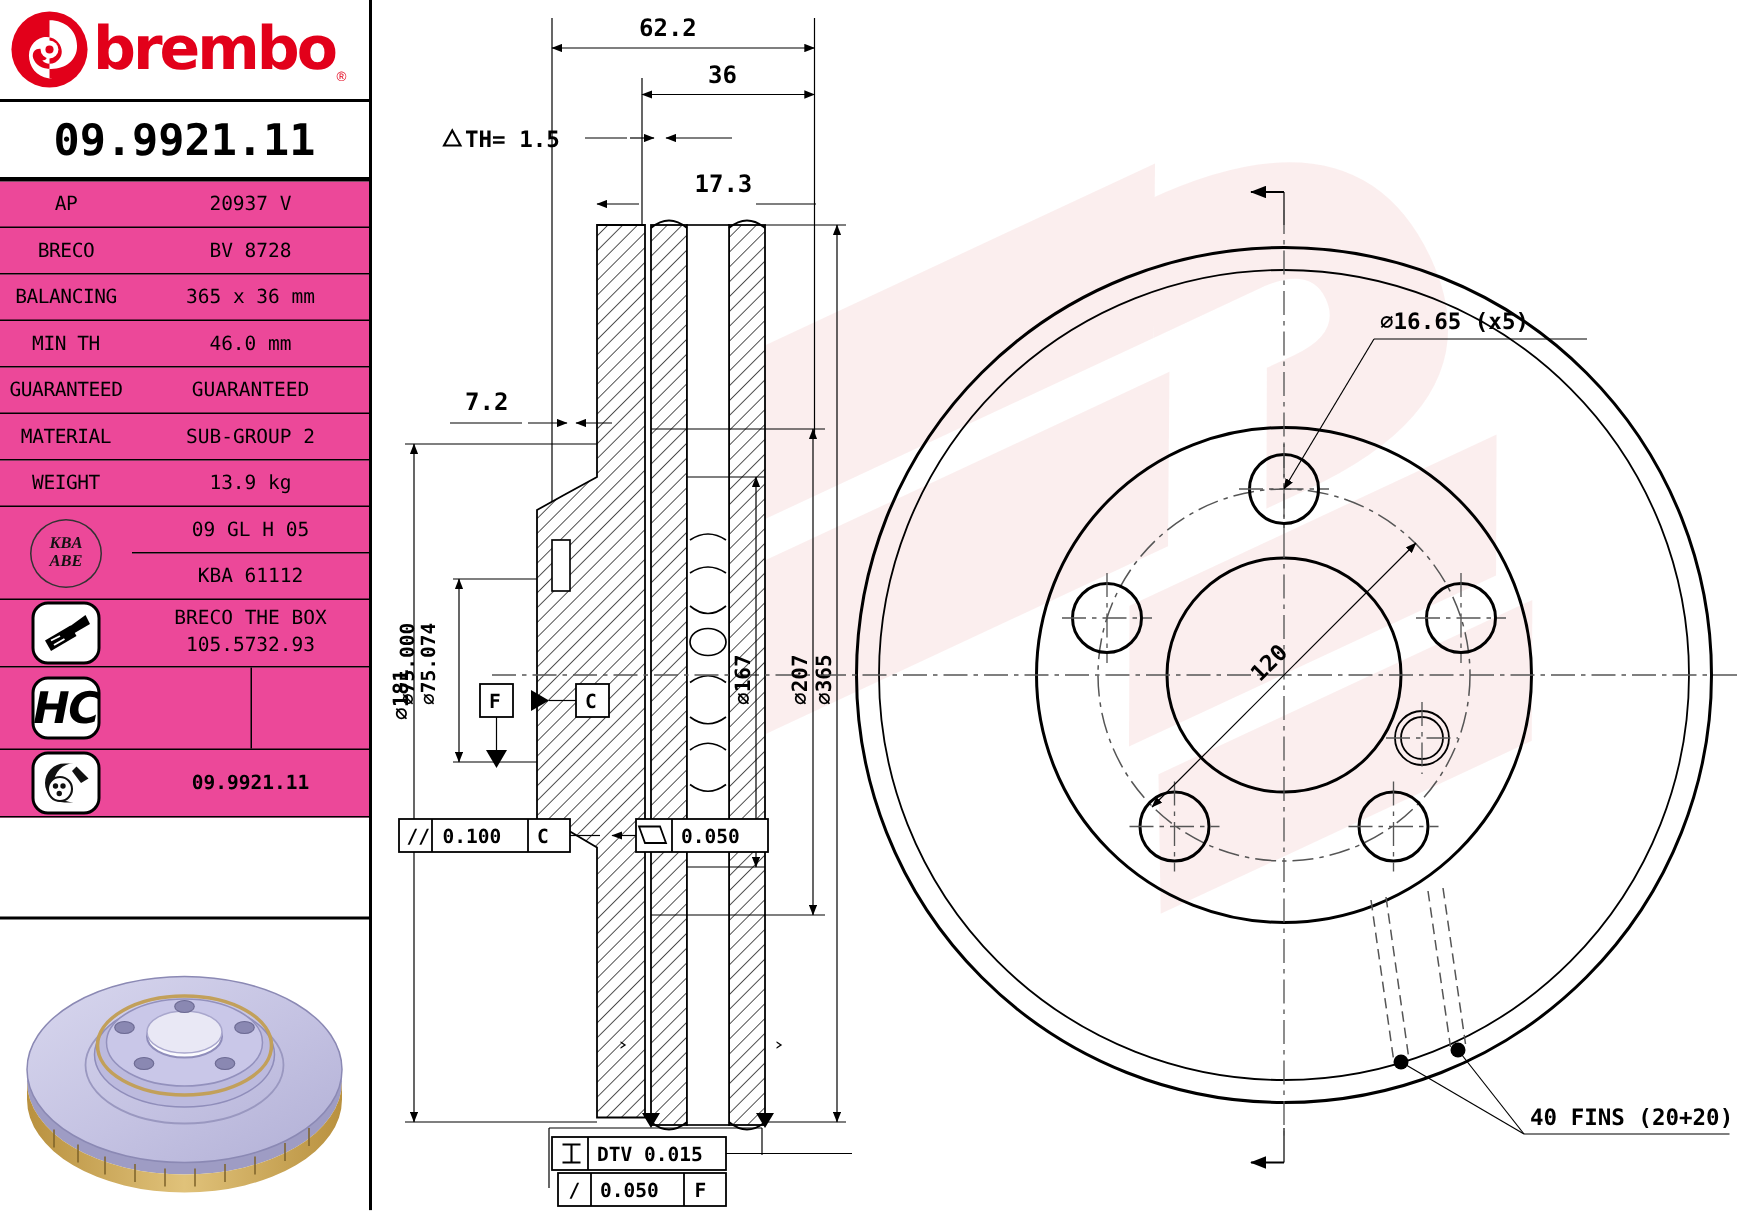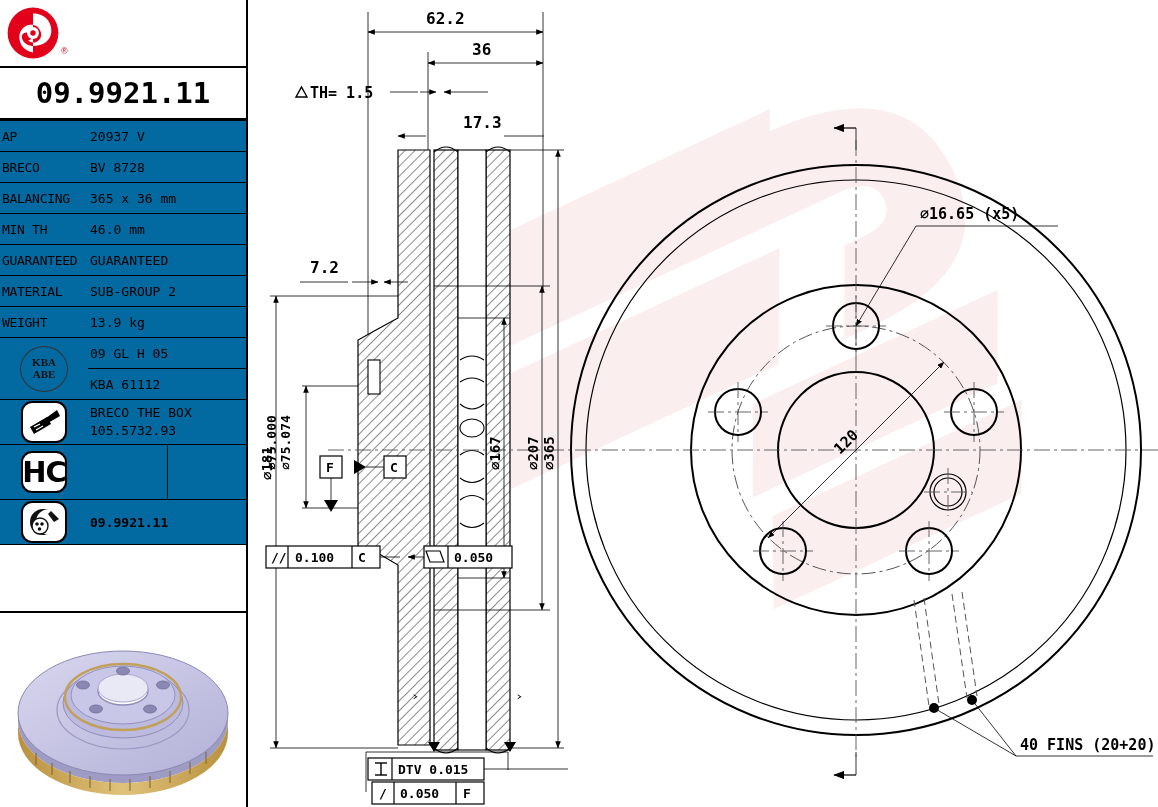--- a/index.html
+++ b/index.html
@@ -74,42 +74,42 @@
     width: 100%;
     border-collapse: collapse;
     table-layout: fixed;
     background:#fff;
   }
   table.spec td {
     border: 1px solid #000;
     border-left: none;
     border-right: none;
     height: 31px;
-    text-align: left;
+    text-align: center;
     vertical-align: middle;
     font-family: "DejaVu Sans Mono", monospace;
     font-size: 13px;
     padding: 0 2px;
-    background:#0369a1;
+    background:#ec4899;
   }
   td.lbl {
     width: 88px;
     font-size: 11.5px;
     border-right: 1px solid #000;
     letter-spacing: -0.3px;
   }
   td.val { font-size: 15px; }
 
   .icon-cell {
     border-right: 1px solid #000;
     padding: 2px 0;
   }
   .icon-box {
     width: 54px; height: 44px; margin: 0 auto;
-    display:flex; align-items:center; justify-content:center;
+    display:flex; align-items:center; justify-content:center;font-style:italic;
   }
   .kba-stamp {
     width: 48px; height: 46px;
     border: 1.6px solid #333; border-radius: 50%;
     display:flex; flex-direction:column; align-items:center; justify-content:center;
     font-family: "Liberation Serif", serif;
     font-weight: bold; font-size: 11px; line-height: 1.02;
     color: #111;
   }
   .rounded-icon {
@@ -197,20 +197,21 @@
     <div class="logo-cell">
       <svg class="logo-mark" viewBox="0 0 100 100">
         <circle cx="50" cy="50" r="47" fill="#e2001a"></circle>
         <path d="M50,14 C70,14 84,27 84,46 C84,63 70,74 52,74 C41,74 33,69 30,61
                  C28,55 31,49 38,49 C44,49 47,53 47,58 C47,62 44,64 41,63
                  C44,68 51,69 57,66 C64,62 67,55 64,47 C61,38 52,33 42,35
                  C30,38 23,49 25,62 C27,76 39,86 54,86 L50,86 Z" fill="#fff"></path>
         <circle cx="50" cy="50" r="11" fill="#fff"></circle>
         <circle cx="50" cy="50" r="5" fill="#e2001a"></circle>
       </svg>
+      <span class="logo-word">brembo</span>
       <span class="logo-reg">®</span>
     </div>
 
     <div class="code-cell">09.9921.11</div>
 
     <table class="spec">
       <tbody>
           <tr>
         <td class="lbl">AP</td>
         <td class="val">20937 V</td>

